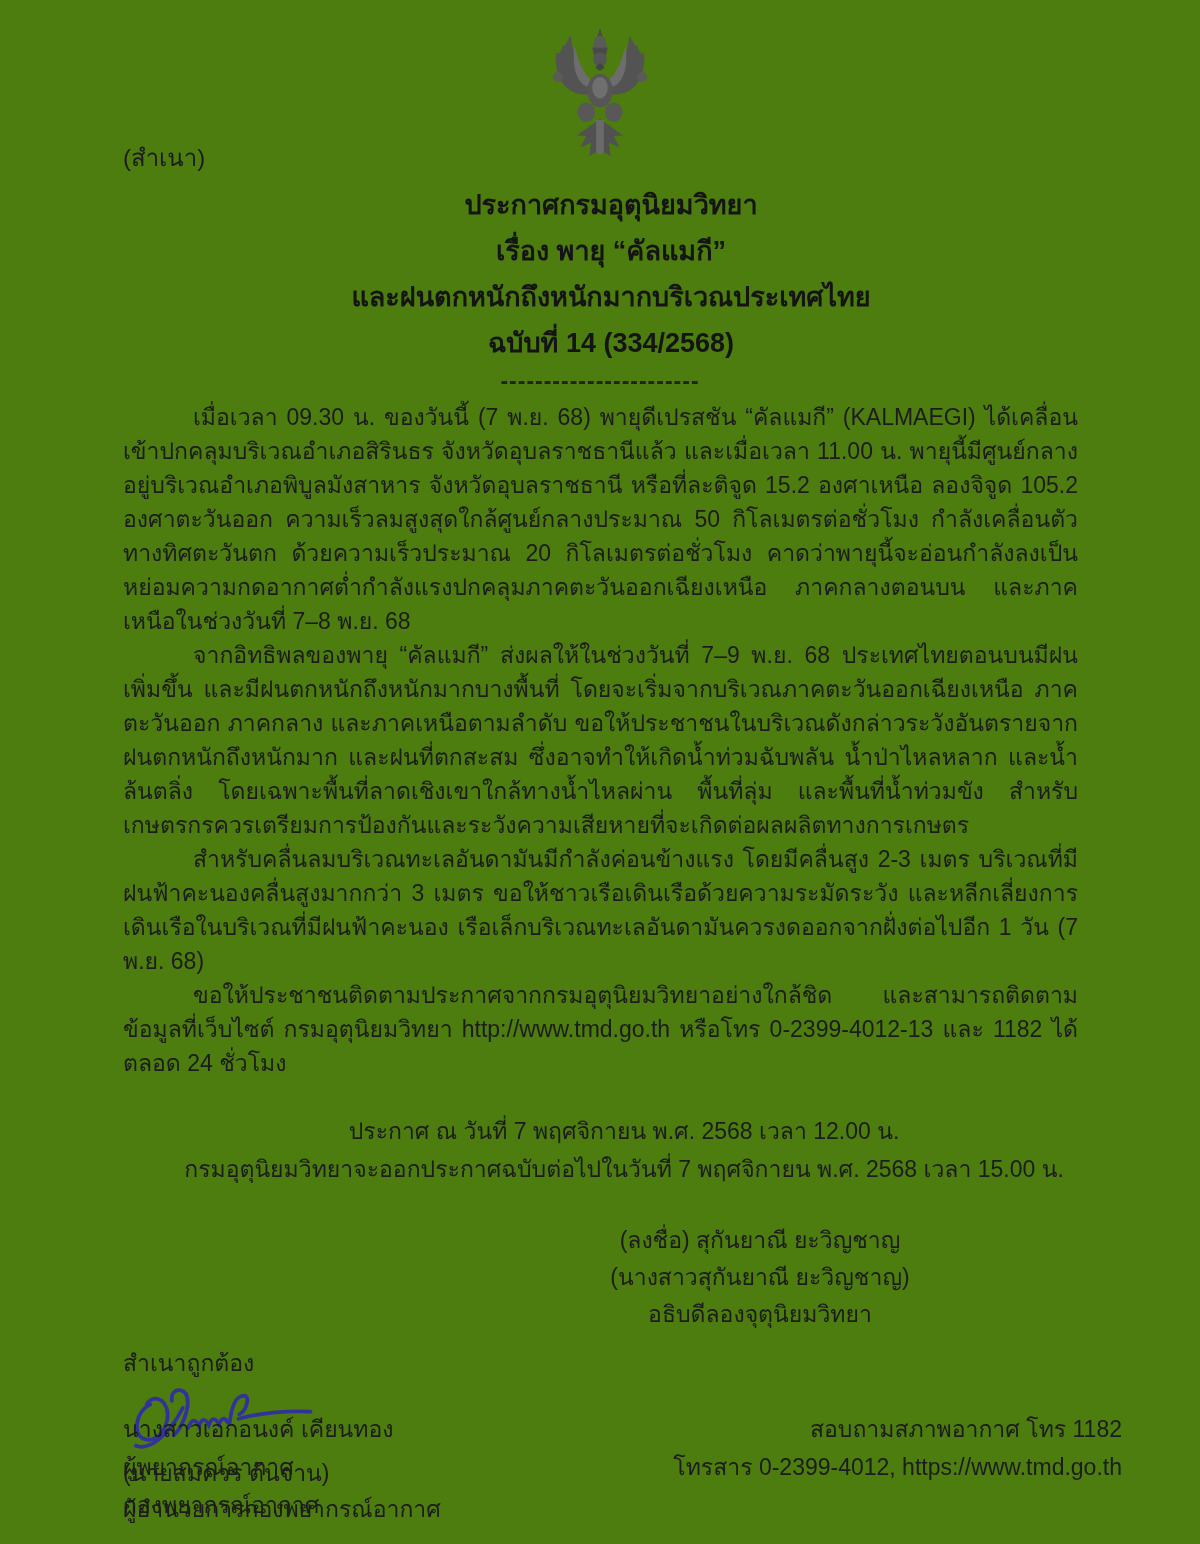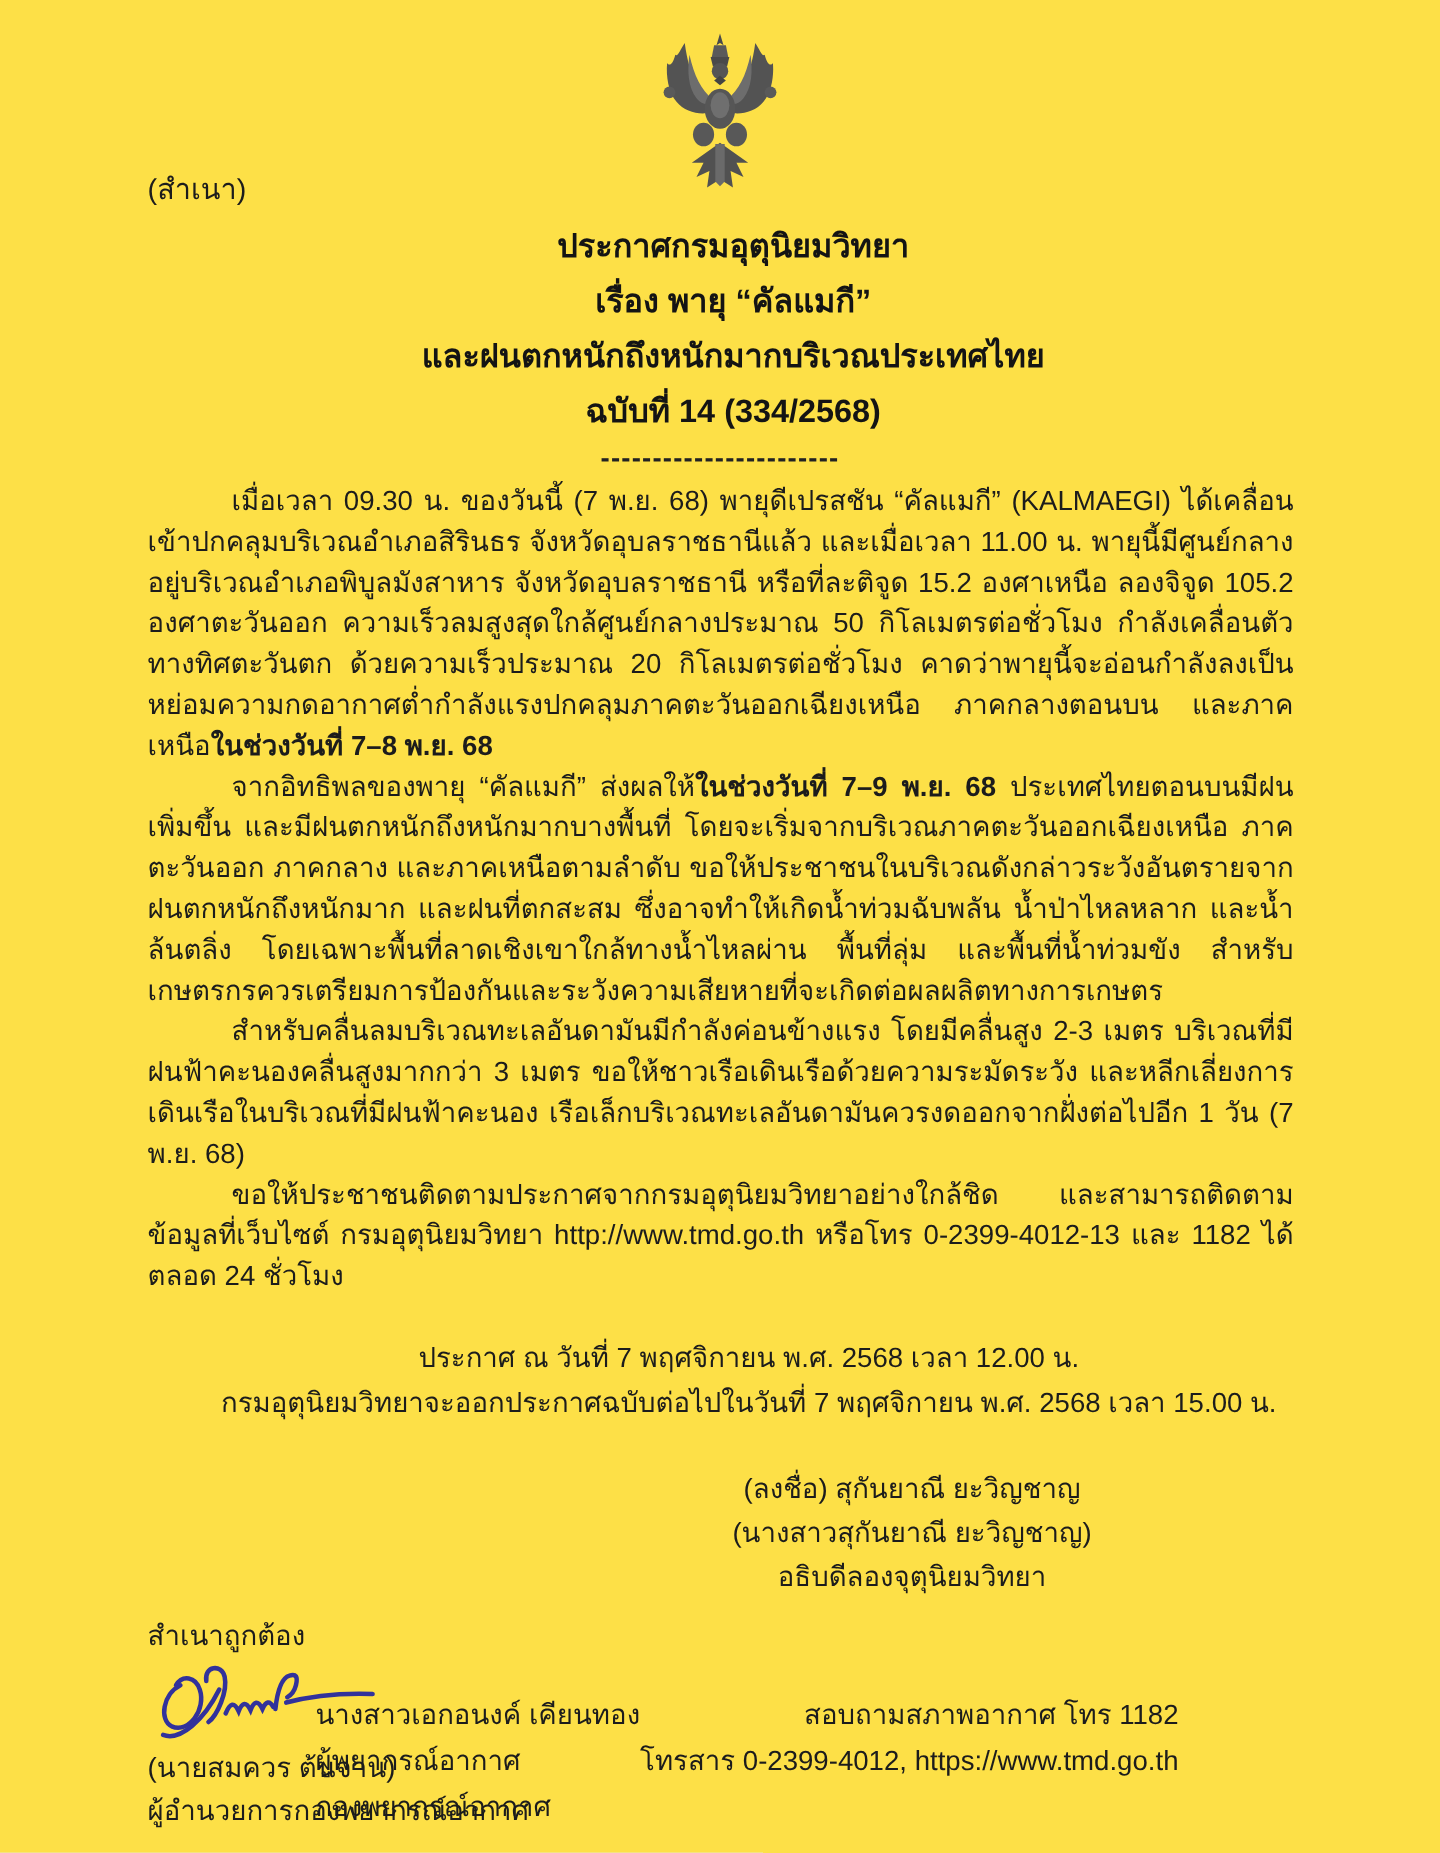--- a/index.html
+++ b/index.html
@@ -1,27 +1,27 @@
 <!DOCTYPE html>
 <html><head>
 <meta charset="utf-8">
 <style>
   html,body { margin:0; padding:0; background:#e8e8e8; }
   .page {
     position: relative;
     width: 1200px;
     height: 1544px;
     margin: 0 auto;
-    background: #fde047;
+    background: #4d7c0f;
     font-family: "Liberation Sans", "DejaVu Sans", sans-serif;
     color: #1c1c1c;
     font-size: 23px;
     overflow: hidden;
   }
-  .bold { font-weight: 700; margin-top: 13px; }
+  .bold { font-weight: 400; margin-top: 13px; }
   .copy-label {
     position: absolute;
     left: 123px;
     top: 138px;
     font-size: 24px;
   }
   .emblem {
     display: block;
     margin: 26px auto 0 auto;
     width: 118px;
@@ -75,21 +75,21 @@
     width: 200px;
     height: 72px;
     margin: 0 0 2px 2px;
   }
   .footer {
     position: absolute;
     left: 123px;
     right: 78px;
     top: 1410px;
     display: flex;
-    justify-content: center;
+    justify-content: space-between;
     line-height: 38px;
   }
   .footer-right { text-align: right; }
 </style>
 </head>
 <body>
 
 <div class="page">
 
   <div class="copy-label">(สำเนา)</div>

